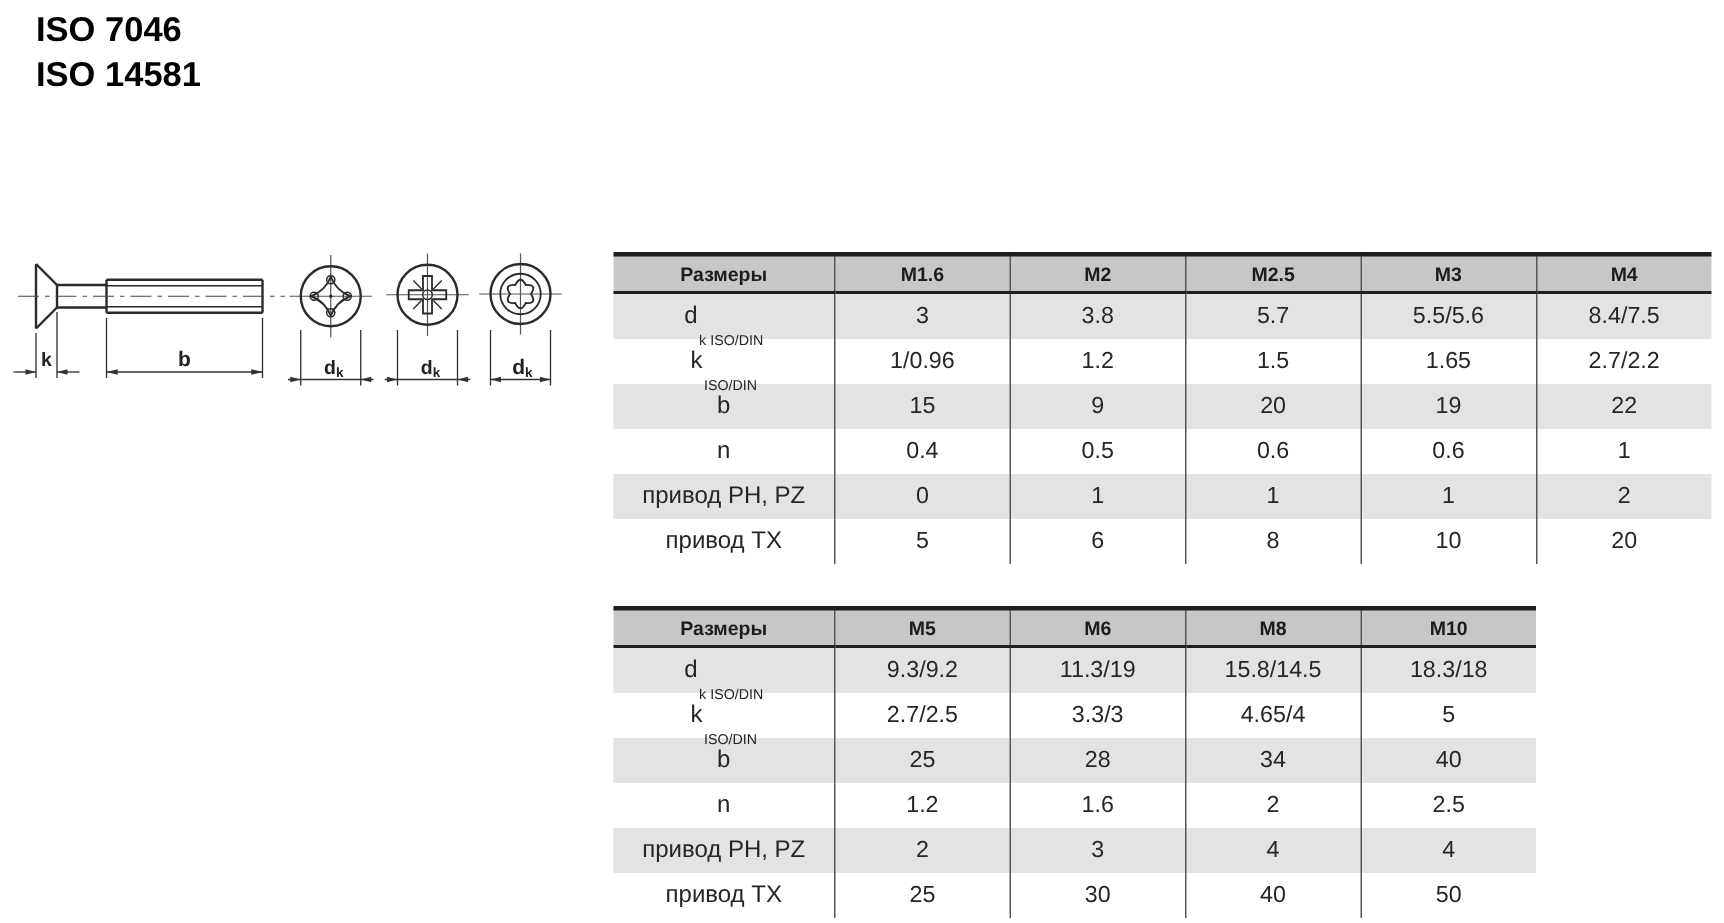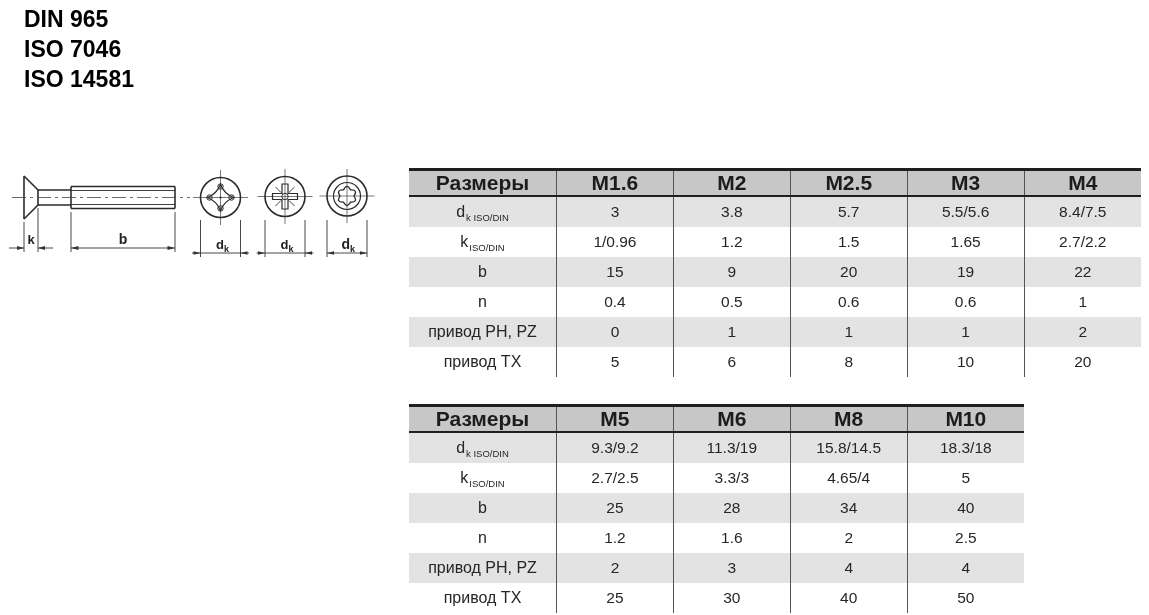--- a/index.html
+++ b/index.html
@@ -12,40 +12,39 @@
   .drawing{position:absolute;left:0;top:160px;}
 
   table.tbl{
     position:absolute;border-collapse:collapse;table-layout:fixed;
     border-top:3px solid #1f1f1f;font-size:15.5px;color:#262626;
   }
   table.t1{left:409px;top:168px;width:732px;}
   table.t2{left:409px;top:404px;width:615px;}
   .tbl th,.tbl td{padding:0;text-align:center;vertical-align:middle;}
   .tbl thead tr{background:#c7c7c7;}
-  .tbl thead th{height:23px;font-weight:bold;font-size:21px;color:#1c1c1c;border-bottom:2px solid #1f1f1f;}
+  .tbl thead th{height:23px;font-weight:bold;font-size:13px;color:#1c1c1c;border-bottom:2px solid #1f1f1f;}
   .tbl tbody td{height:30px;background:#ffffff;}
   .tbl tbody tr.stripe td{background:#e3e3e3;}
   .tbl th:first-child,.tbl td:first-child{width:147px;}
   .tbl th + th,.tbl td + td{border-left:1.5px solid #555555;}
   .tbl td.lbl .main{font-size:16px;}
-  .tbl td.lbl .sub{font-size:9.5px;position:relative;top:4px;margin-left:1px;}
+  .tbl td.lbl .sub{font-size:9.5px;position:relative;top:15px;margin-left:1px;}
 
   svg text{font-family:"Liberation Sans","DejaVu Sans",sans-serif;}
   .dimtxt{font-size:13px;font-weight:bold;fill:#222;}
   .dimtxt-lg{font-size:14px;font-weight:bold;fill:#222;}
   .dimsub{font-size:9px;font-weight:bold;fill:#222;}
 </style>
 </head>
 <body>
 
 <div class="page">
 
   <div class="standards">
-    <div>DIN 965</div>
     <div>ISO 7046</div>
     <div>ISO 14581</div>
   </div>
 
 
   <svg class="drawing" width="400" height="130" viewBox="0 0 400 130">
 
     <g stroke="#2b2b2b" stroke-width="1.6" fill="none">
       <path d="M24,16 L24,59"></path>
       <path d="M24,16 L38,30"></path>

